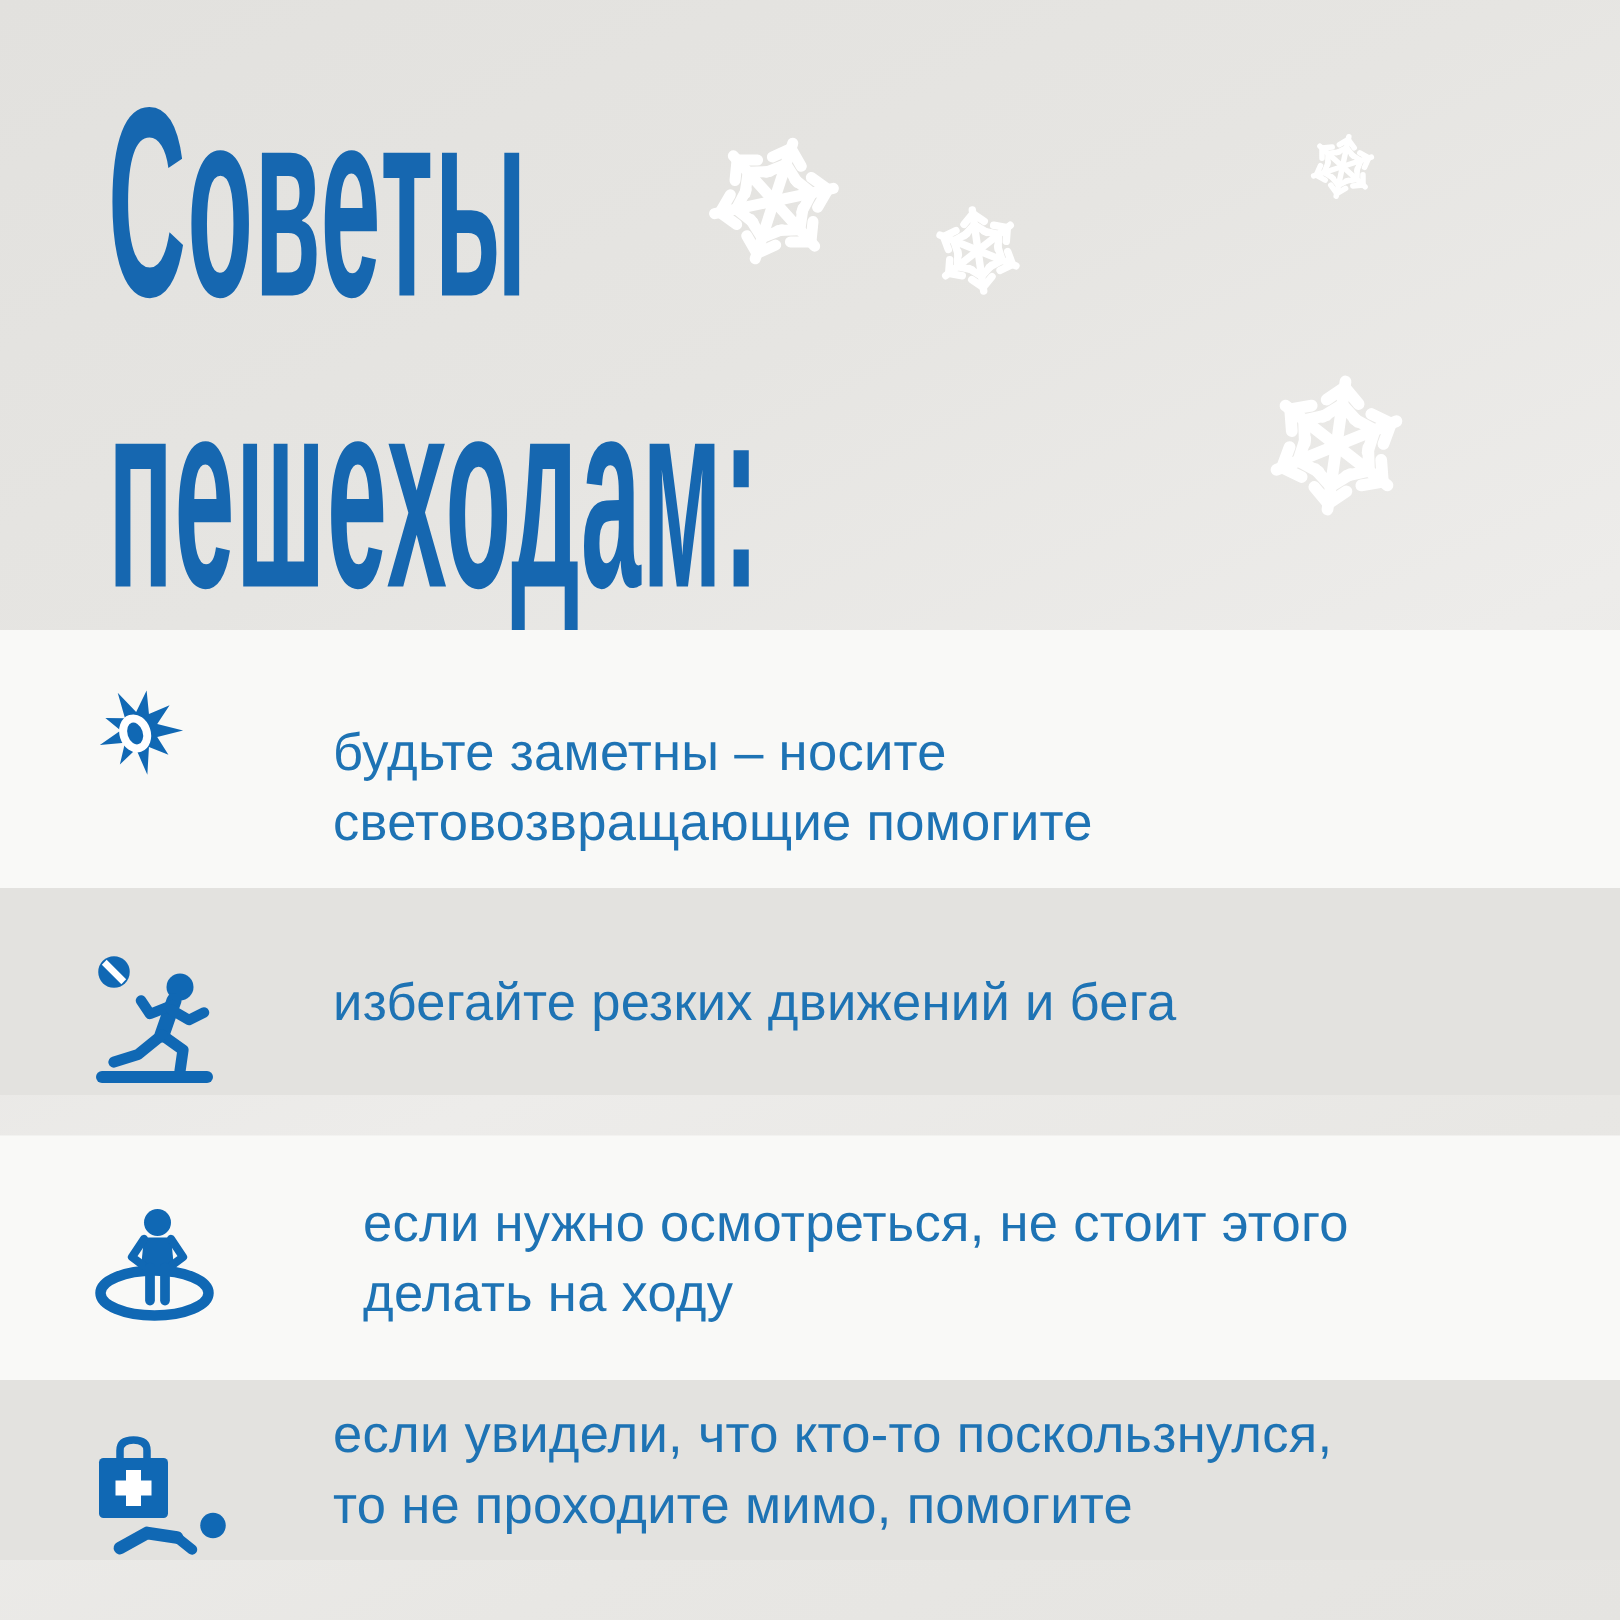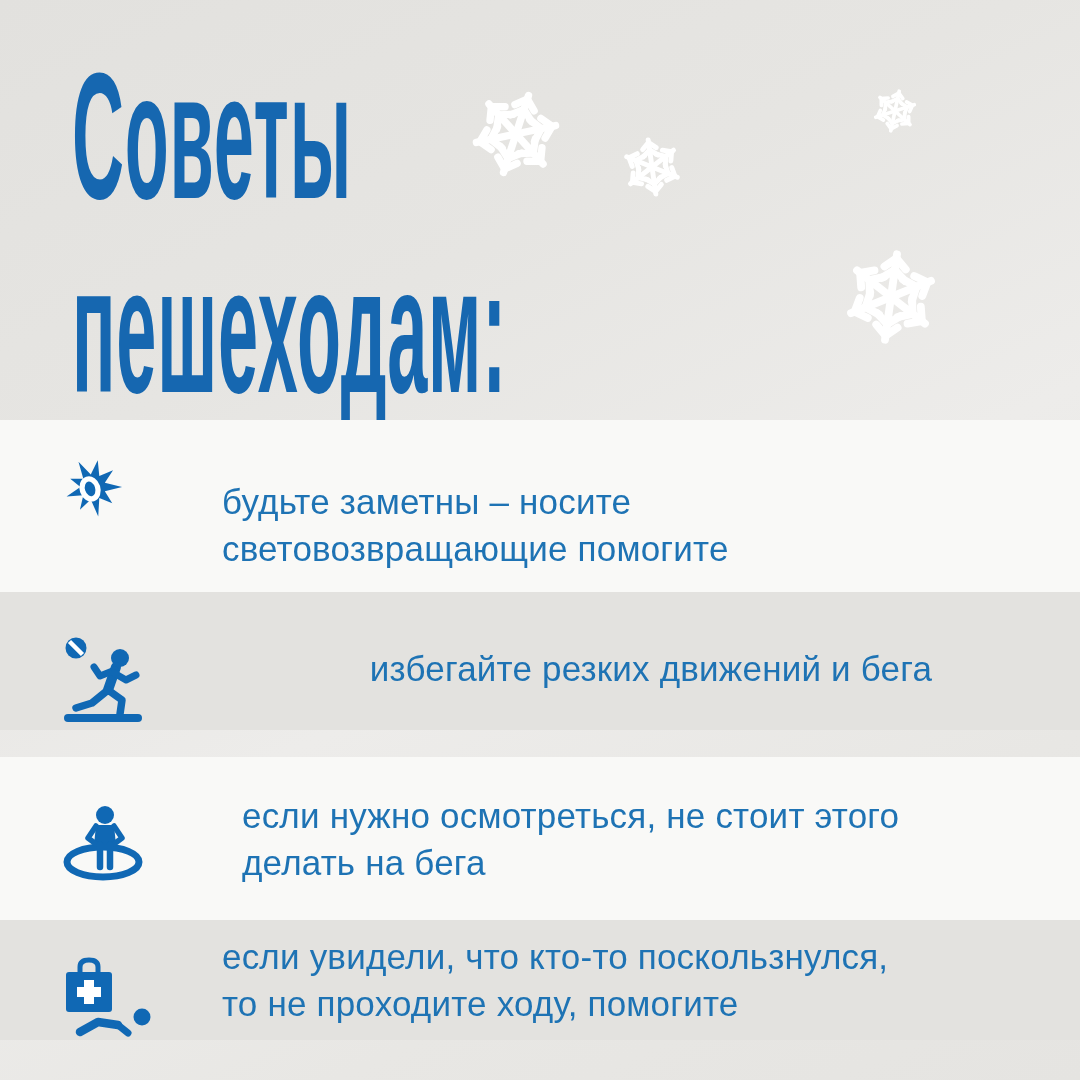--- a/index.html
+++ b/index.html
@@ -14,21 +14,21 @@
     background:linear-gradient(155deg,#e2e1de 0%,#e6e5e2 30%,#edecea 56%,#e8e7e4 78%,#e5e4e1 100%);}
   
   .title-line{position:absolute;left:72px;font-weight:700;font-size:180px;line-height:180px;
     color:var(--title-blue);transform:scale(0.40,1);transform-origin:left top;
     white-space:nowrap;letter-spacing:2px;}
   .title-line.l1{top:46px;}
   .title-line.l2{top:240px;}
   
   .row{position:absolute;left:0;width:1080px;display:flex;align-items:center;}
   .row.r1{top:420px;height:204px;background:var(--band-white);}
-  .row.r2{top:592px;height:138px;background:var(--band-gray);justify-content:center;}
+  .row.r2{top:592px;height:138px;background:var(--band-gray);}
   .row.r3{top:757px;height:163px;background:var(--band-white);padding-left:20px;}
   .row.r4{top:920px;height:120px;background:var(--band-gray);}
   .tip-text{margin-left:222px;font-size:35px;line-height:47px;color:var(--text-blue);
     letter-spacing:.2px;}
   .row.r1 .tip-text{transform:translateY(3px);}
   .row.r2 .tip-text{transform:translateY(7px);}
   .tip-icon{position:absolute;color:var(--icon-blue);}
   .icon-star{left:62px;top:36px;}
   .icon-runner{left:58px;top:20px;}
   .icon-stand{left:60px;top:36px;}
@@ -131,35 +131,35 @@
       <path d="M36 32 L54 32 L56 52 L34 52 Z" fill="currentColor"></path>
       <g fill="none" stroke="currentColor" stroke-linecap="round" stroke-linejoin="round">
         <path d="M36 33 L28 45 L36 51" stroke-width="5.5"></path>
         <path d="M54 33 L62 45 L54 51" stroke-width="5.5"></path>
         <path d="M40 52 L40 74" stroke-width="6.5"></path>
         <path d="M50 52 L50 74" stroke-width="6.5"></path>
       </g>
     </svg>
     <div class="tip-text">
       <div>если нужно осмотреться, не стоит этого</div>
-      <div>делать на бега</div>
+      <div>делать на ходу</div>
     </div>
   </div>
 
   <div class="row r4">
     <svg class="tip-icon icon-aid" width="100" height="88" viewBox="0 0 100 88">
       <path d="M22 17 L22 11 Q22 4 31 4 Q40 4 40 11 L40 17" fill="none" stroke="currentColor" stroke-width="5"></path>
       <rect x="8" y="16" width="46" height="40" rx="3" fill="currentColor"></rect>
       <rect x="26" y="24" width="10" height="24" fill="#ffffff"></rect>
       <rect x="19" y="31" width="24" height="10" fill="#ffffff"></rect>
       <circle cx="84" cy="61" r="8.5" fill="currentColor"></circle>
       <g fill="none" stroke="currentColor" stroke-linecap="round" stroke-linejoin="round">
         <path d="M22 76 L40 66 L60 69" stroke-width="8.5"></path>
         <path d="M60 69 L70 77" stroke-width="7"></path>
       </g>
     </svg>
     <div class="tip-text">
       <div>если увидели, что кто-то поскользнулся,</div>
-      <div>то не проходите ходу, помогите</div>
+      <div>то не проходите мимо, помогите</div>
     </div>
   </div>
 
 </div>
 
 </body></html>

